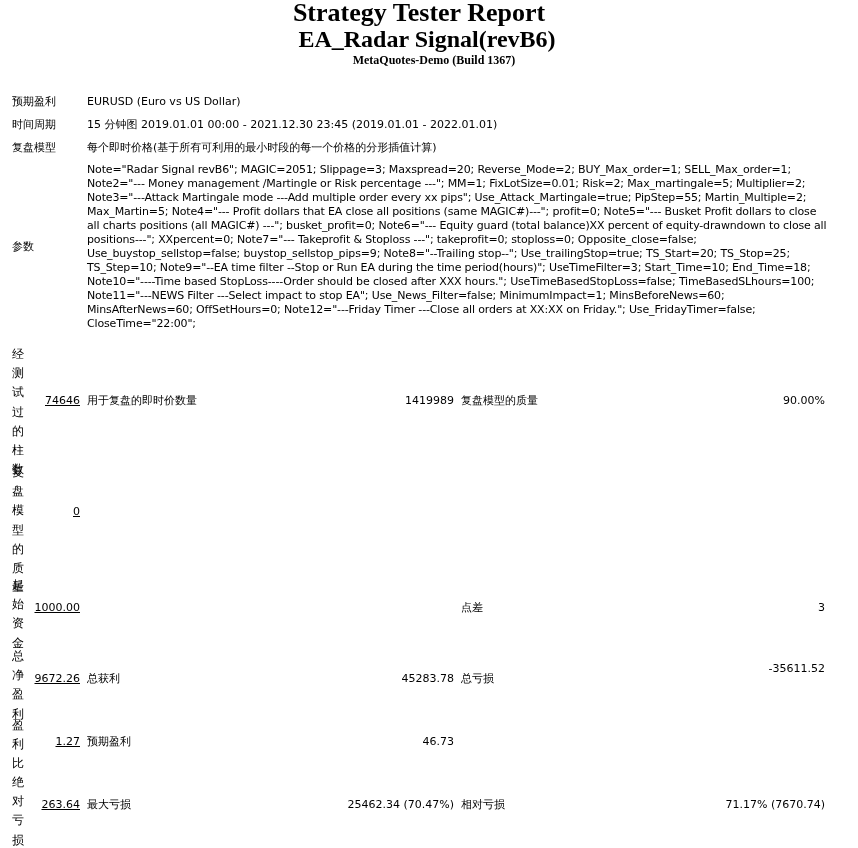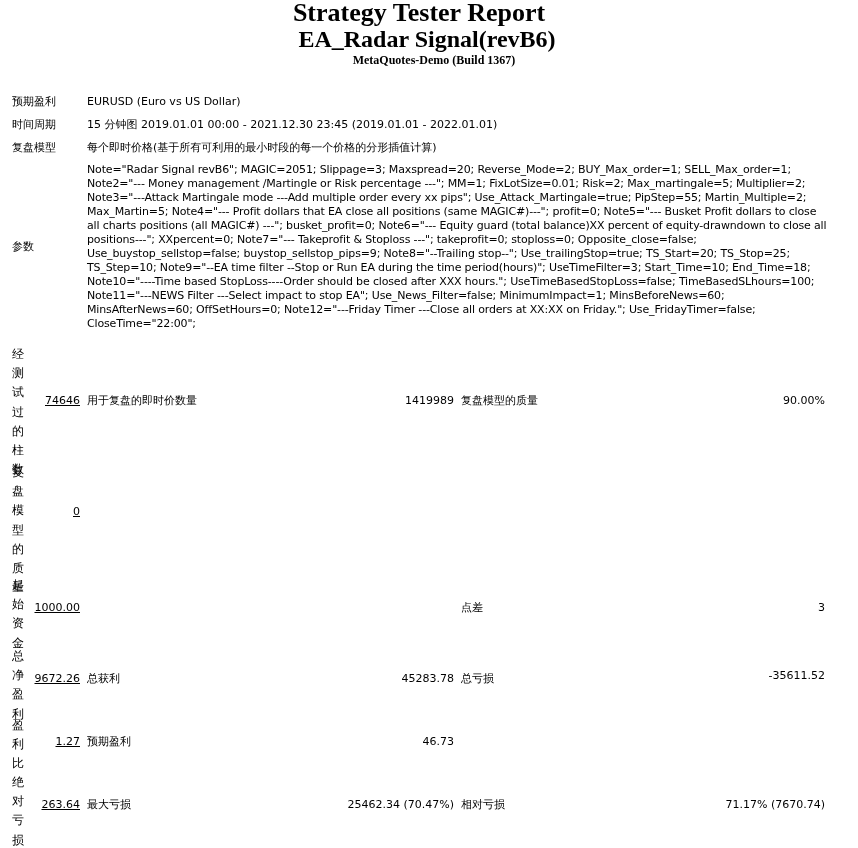--- a/index.html
+++ b/index.html
@@ -75,21 +75,21 @@
     <span class="l3" style="top:25px;text-align:center;">点差</span>
     <span class="n3" style="top:25px;">3</span>
   </div>
 
   <div class="row" style="top:647px;">
     <div class="vlabel">总净盈利</div>
     <span class="n1" style="top:25px;">9672.26</span>
     <span class="l2" style="top:25px;">总获利</span>
     <span class="n2" style="top:25px;">45283.78</span>
     <span class="l3" style="top:25px;">总亏损</span>
-    <span class="n3" style="top:22px;">-35611.52</span>
+    <span class="n3" style="top:15px;">-35611.52</span>
   </div>
 
   <div class="row" style="top:716px;">
     <div class="vlabel">盈利比</div>
     <span class="n1" style="top:19px;">1.27</span>
     <span class="l2" style="top:19px;">预期盈利</span>
     <span class="n2" style="top:19px;">46.73</span>
   </div>
 
   <div class="row" style="top:773px;">

